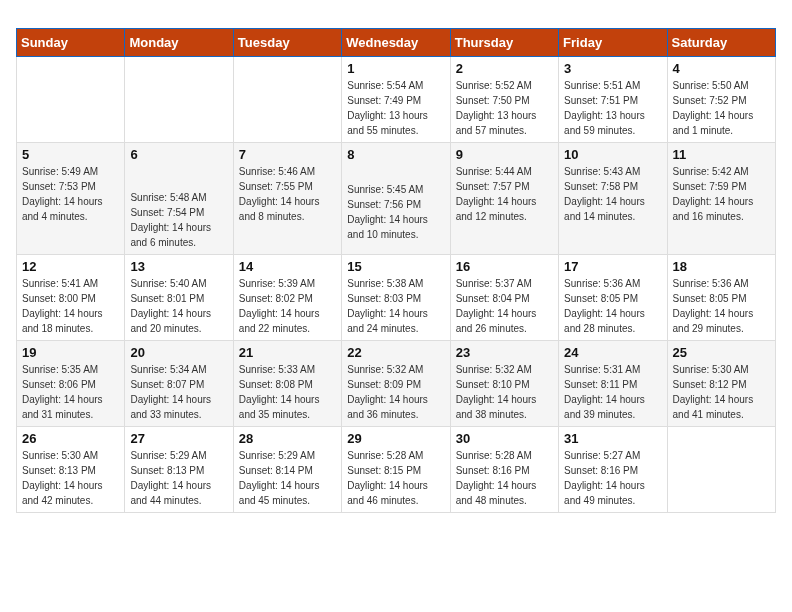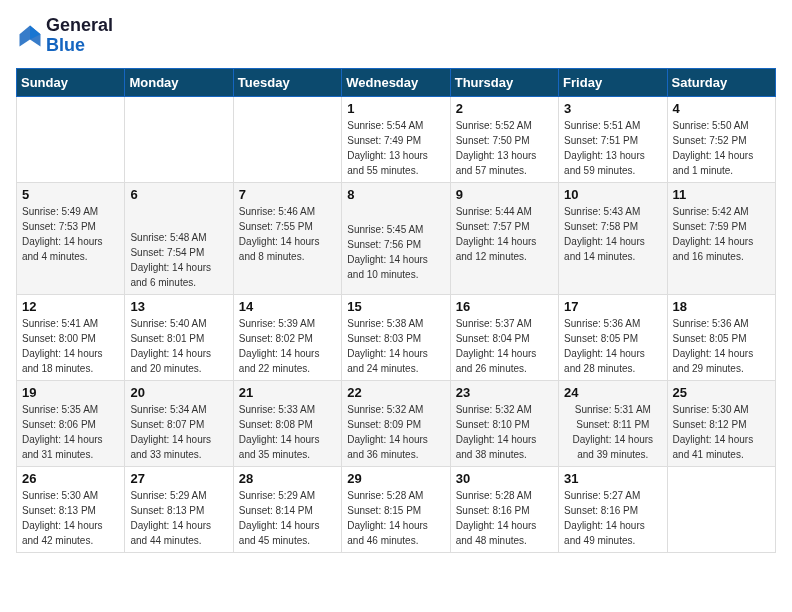--- a/index.html
+++ b/index.html
@@ -37,21 +37,21 @@
     .location {
       font-size: 16px;
       color: #333;
     }
     .calendar {
       width: 100%;
       border-collapse: collapse;
       border: 1px solid #ccc;
     }
     .calendar th {
-      background-color: #0c4a6e;
+      background-color: #c2410c;
       color: #fff;
       font-size: 13px;
       font-weight: bold;
       padding: 6px 4px;
       text-align: left;
       border: 1px solid #1565c0;
     }
     .calendar td {
       vertical-align: top;
       padding: 4px 5px;
@@ -78,31 +78,20 @@
       line-height: 1.5;
     }
     .empty {
       background: #fafafa;
     }
   </style>
 </head>
 <body>
 
 <div class="header">
-  <div class="logo">
-    <svg class="logo-icon" viewBox="0 0 32 32">
-      <rect x="0" y="0" width="32" height="32" fill="white"></rect>
-      <polygon points="16,4 28,14 28,28 16,20 4,28 4,14" fill="#1565c0" opacity="0.85"></polygon>
-      <polygon points="16,4 28,14 16,20" fill="#1976d2"></polygon>
-    </svg>
-    <div>
-      <div style="font-size:18px;font-weight:bold;color:#1a1a2e;line-height:1.1;">General</div>
-      <div style="font-size:18px;font-weight:bold;color:#1565c0;line-height:1.1;">Blue</div>
-    </div>
-  </div>
   <div class="title-area">
   </div>
 </div>
 
 <table class="calendar">
   <thead>
     <tr>
     <th>Sunday</th>
         <th>Monday</th>
         <th>Tuesday</th>
@@ -279,21 +268,21 @@
         </td>
         <td>
           <span class="day-number">23</span>
           <div class="day-info" style="white-space: pre-line;">Sunrise: 5:32 AM
 Sunset: 8:10 PM
 Daylight: 14 hours
 and 38 minutes.</div>
         </td>
         <td>
           <span class="day-number">24</span>
-          <div class="day-info" style="white-space: pre-line; text-align: center;">Sunrise: 5:31 AM
+          <div class="day-info" style="white-space: pre-line;">Sunrise: 5:31 AM
 Sunset: 8:11 PM
 Daylight: 14 hours
 and 39 minutes.</div>
         </td>
         <td>
           <span class="day-number">25</span>
           <div class="day-info" style="white-space: pre-line;">Sunrise: 5:30 AM
 Sunset: 8:12 PM
 Daylight: 14 hours
 and 41 minutes.</div>

